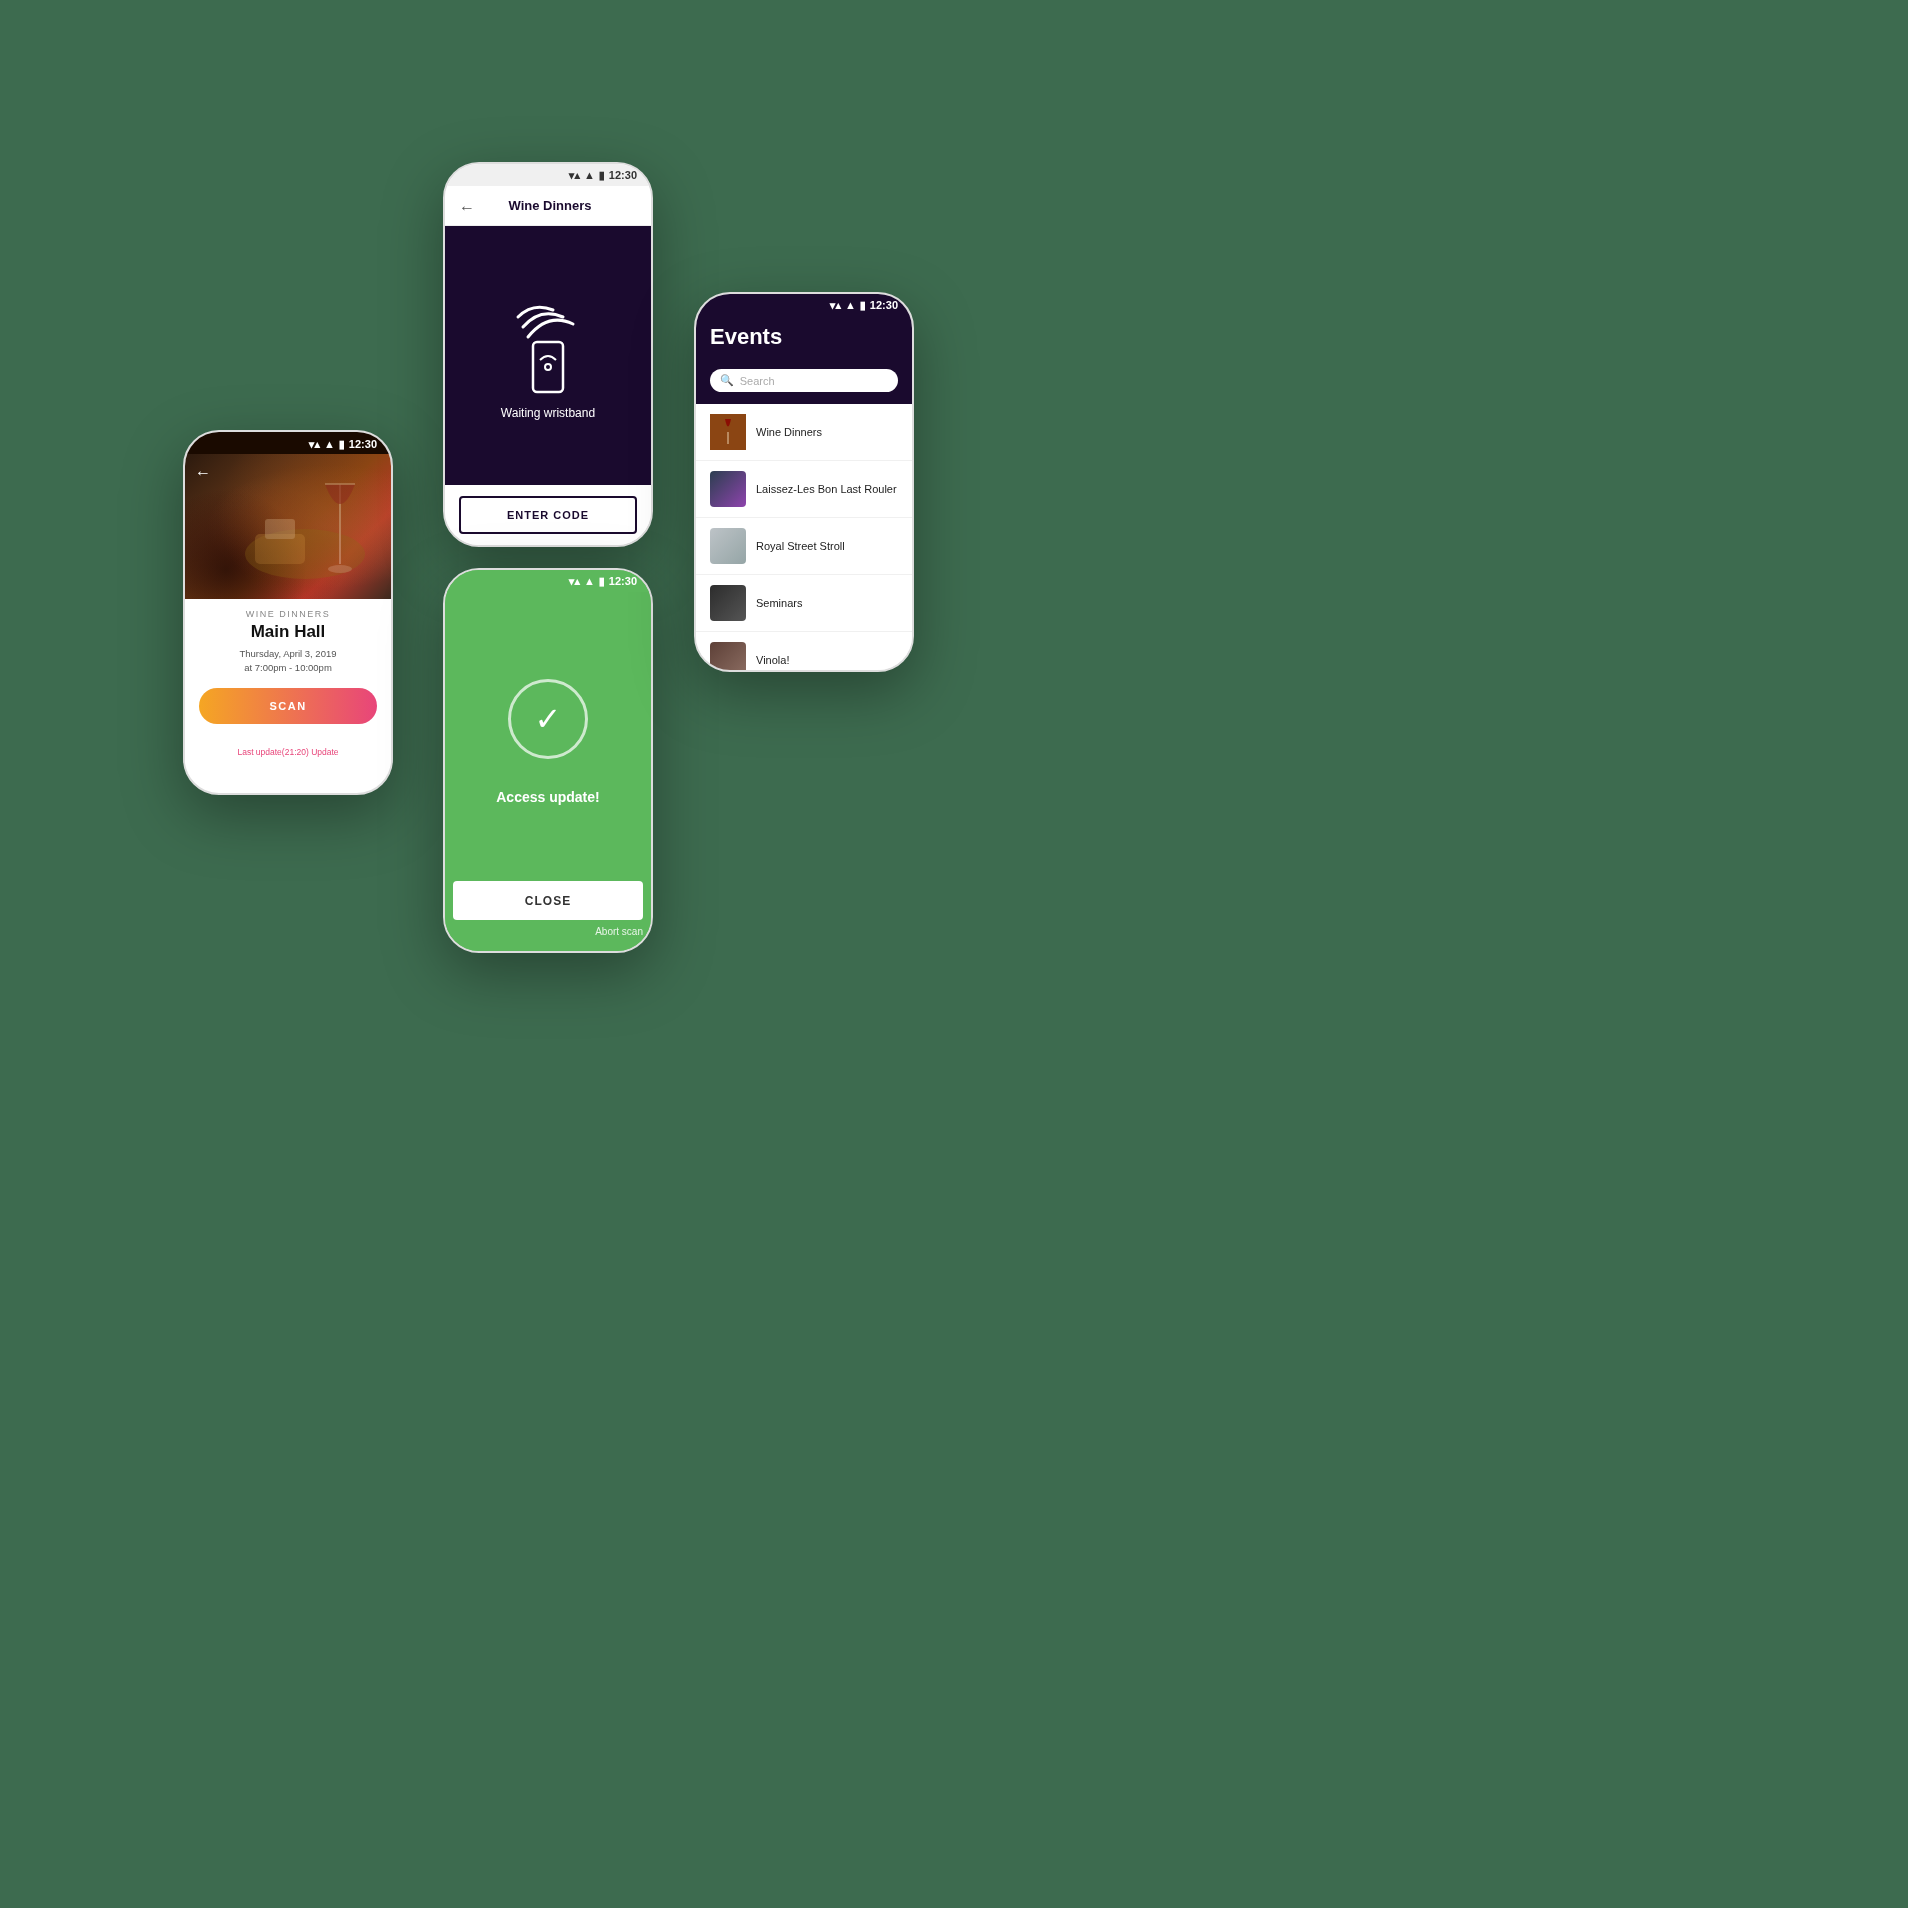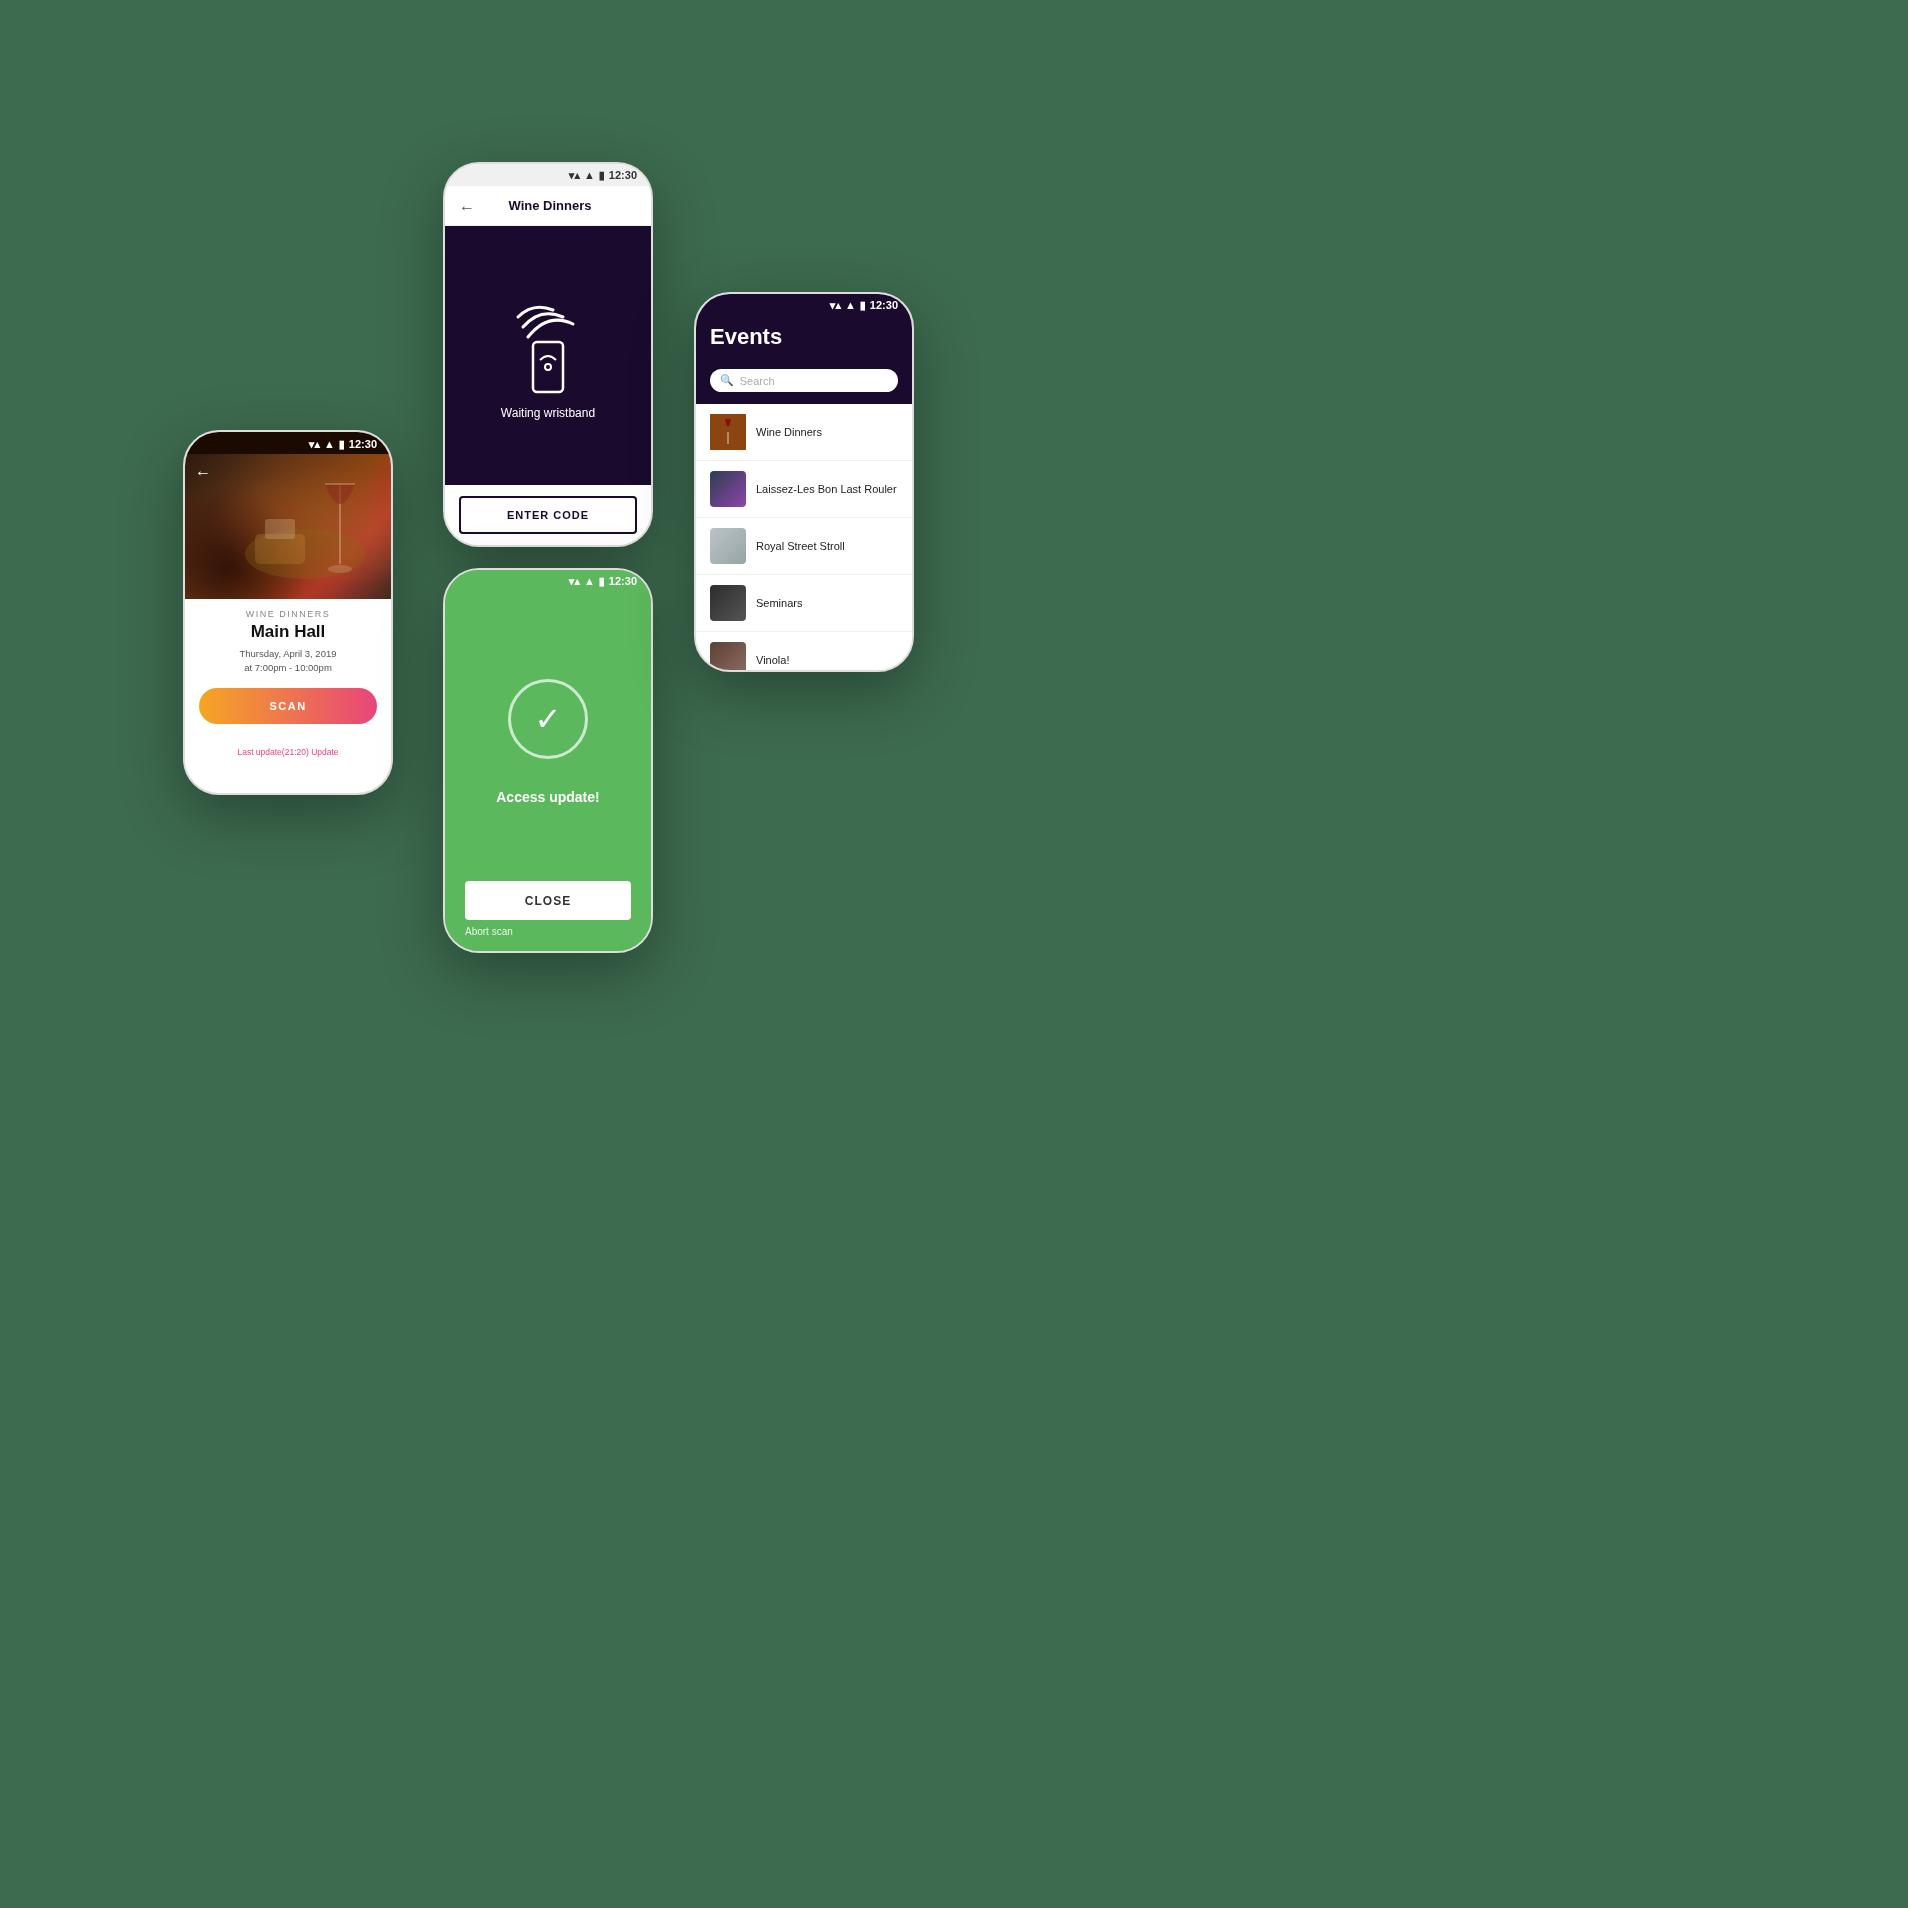--- a/index.html
+++ b/index.html
@@ -225,25 +225,25 @@
       font-size: 32px;
       line-height: 1;
     }
     #phone3 .access-text {
       color: #fff;
       font-size: 14px;
       font-weight: 700;
     }
     #phone3 .bottom-area {
       background: #5cb85c;
-      padding: 10px 20px 14px;
+      padding: 10px 8px 14px;
       height: 80px;
       display: flex;
       flex-direction: column;
-      align-items: flex-start;
+      align-items: flex-end;
       gap: 6px;
     }
     #phone3 .close-btn {
       width: 100%;
       height: 40px;
       background: #fff;
       border: none;
       border-radius: 4px;
       font-size: 12px;
       font-weight: 700;

